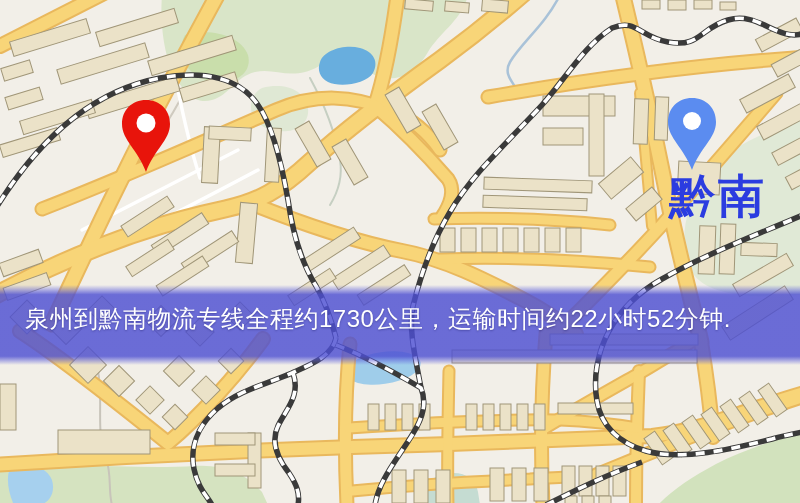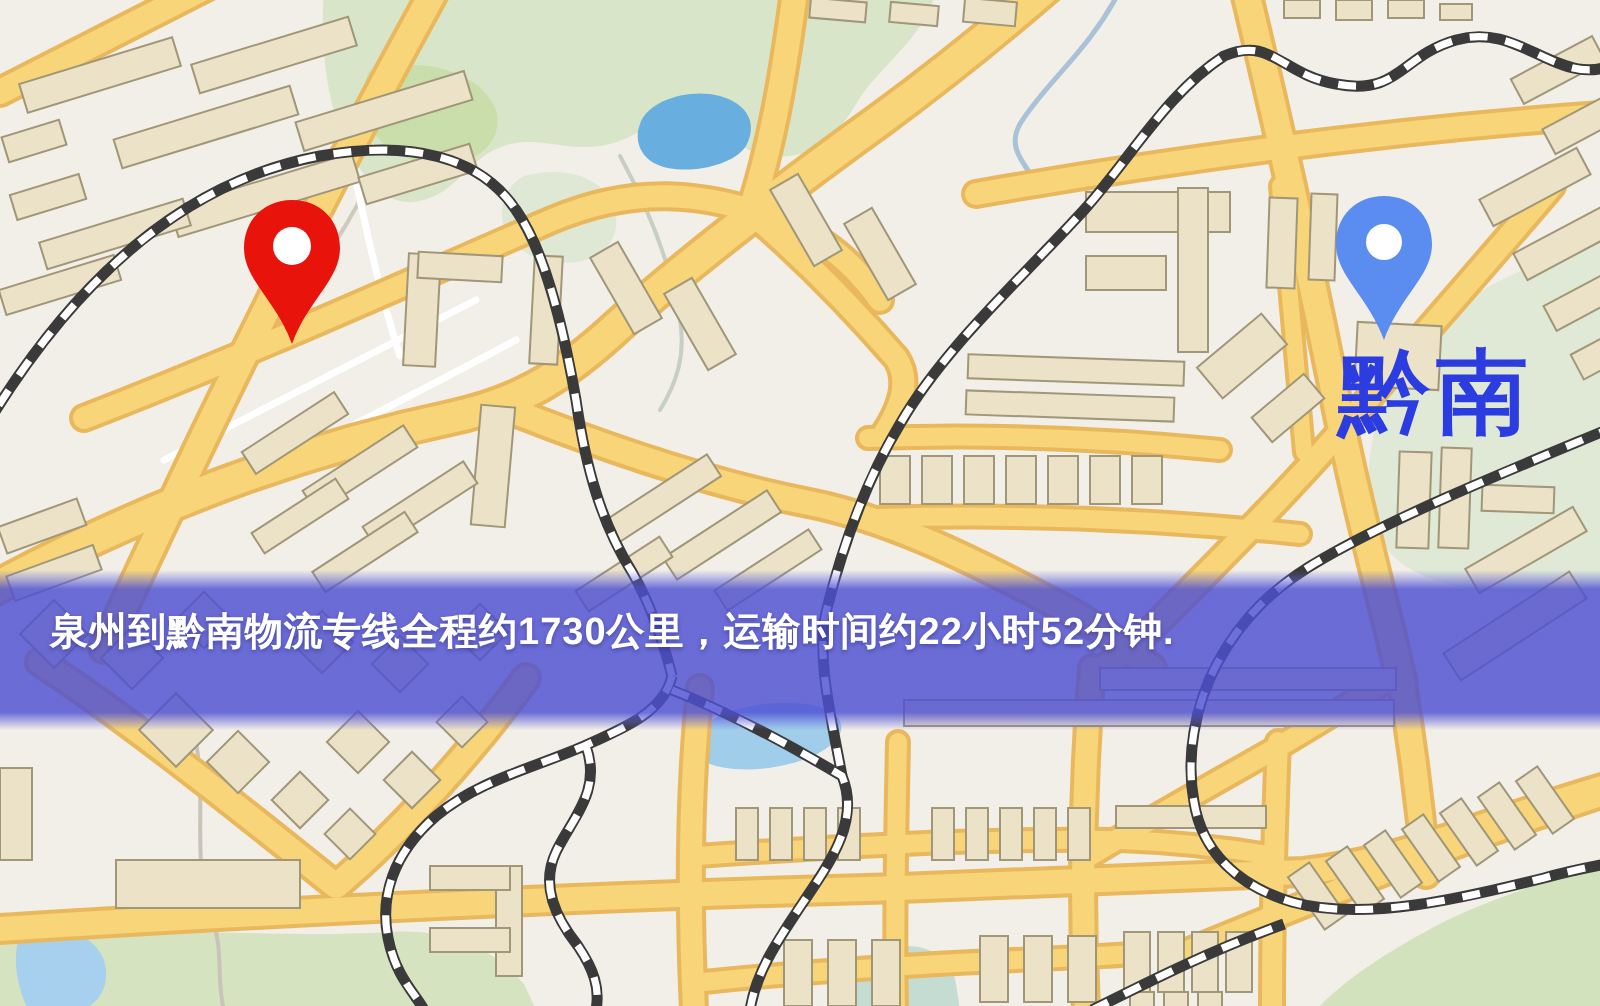--- a/index.html
+++ b/index.html
@@ -8,21 +8,21 @@
   .map-svg{position:absolute;left:0;top:0;}
   .rc{fill:none;stroke:#e9b85d;stroke-linecap:round;stroke-linejoin:round;}
   .rf{fill:none;stroke:#f8d578;stroke-linecap:round;stroke-linejoin:round;}
   .wc{fill:none;stroke:#3a3a3a;stroke-width:5.5;stroke-linecap:butt;}
   .wd{fill:none;stroke:#ffffff;stroke-width:3.6;stroke-dasharray:9 9;}
   .mr{fill:none;stroke:#ffffff;stroke-width:3.5;stroke-linecap:round;}
   .stream{fill:none;stroke-linecap:round;}
   .banner{position:absolute;left:0;top:285px;width:800px;height:80px;
     background:linear-gradient(180deg,rgba(95,97,220,0) 0%,rgba(95,97,220,.45) 6%,
       rgba(77,79,210,.82) 12%,rgba(77,79,210,.82) 89%,rgba(95,97,220,.42) 95%,rgba(95,97,220,0) 100%);}
-  .banner-text{position:absolute;left:25px;top:18px;color:#fff;font-size:19px;font-weight:700;
+  .banner-text{position:absolute;left:25px;top:18px;color:#fff;font-size:24px;font-weight:400;
     letter-spacing:.5px;white-space:nowrap;text-shadow:0 1px 2px rgba(20,20,90,.38);}
   .pin{position:absolute;width:56px;height:76px;}
   .pin-origin{left:118px;top:98px;}
   .pin-dest{left:664px;top:96px;}
   .marker-label{position:absolute;font-size:46px;font-weight:600;line-height:1;
     font-family:"Liberation Serif","DejaVu Serif",serif;white-space:nowrap;letter-spacing:3px;}
   .label-origin{left:92px;top:174px;color:#ee1409;}
   .label-dest{left:641px;top:174px;color:#2b3ce0;margin-left:28px;}
 </style>
 </head>

